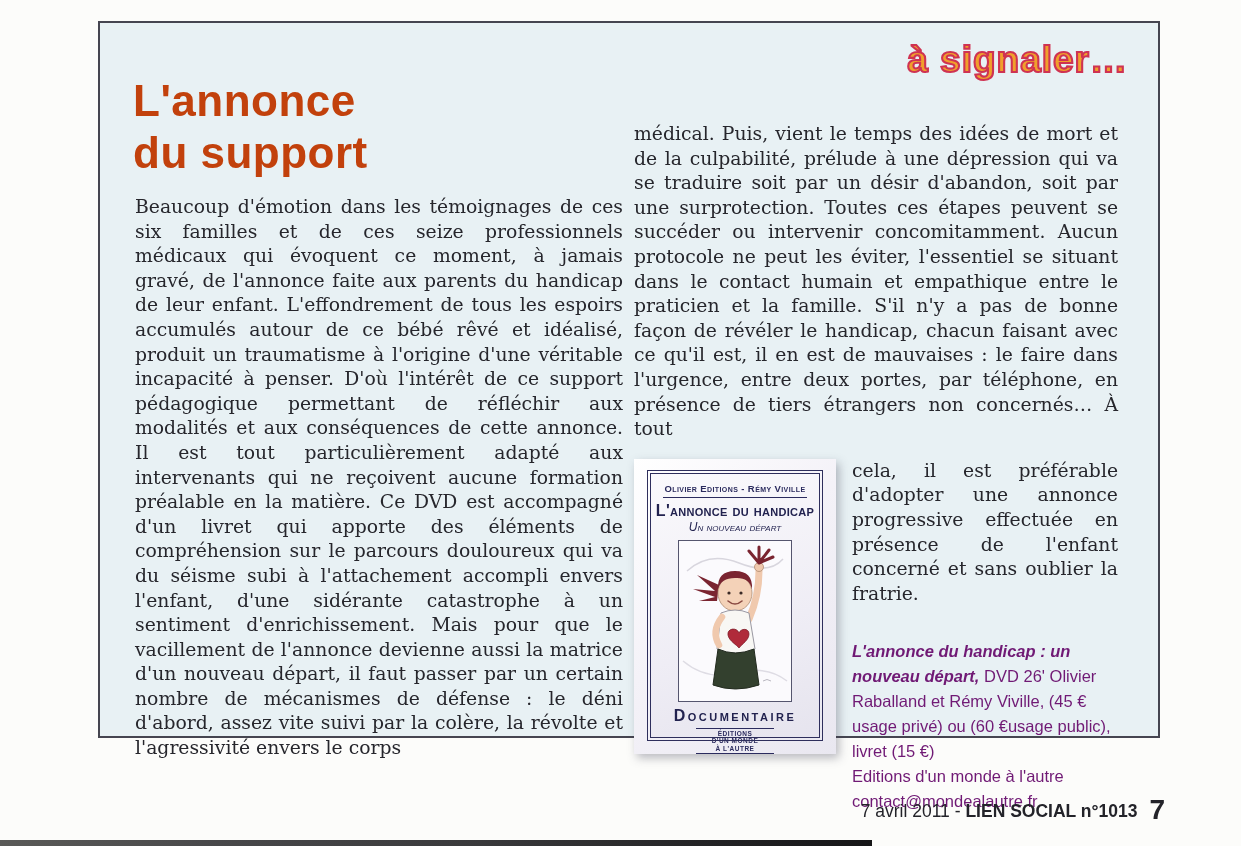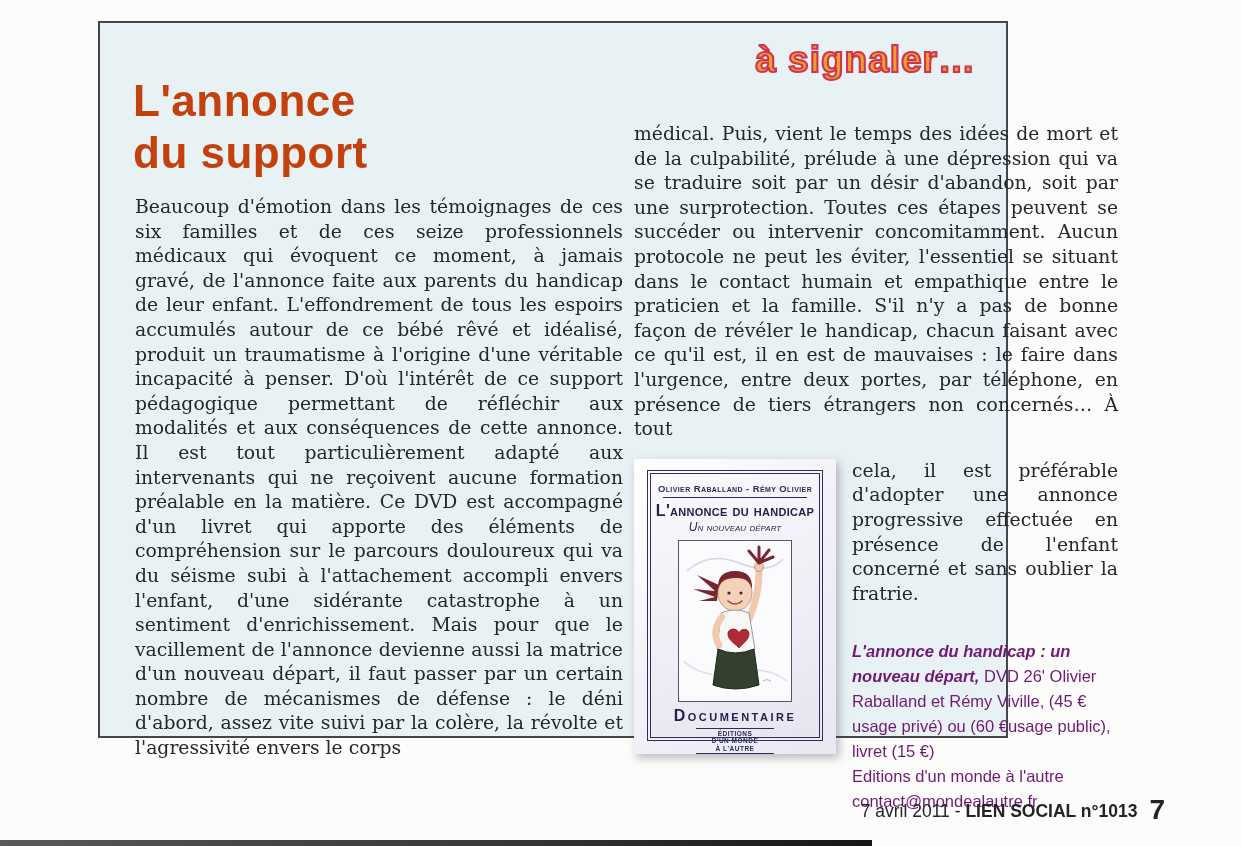--- a/index.html
+++ b/index.html
@@ -2,21 +2,21 @@
 <html lang="fr"><head>
 <meta charset="utf-8">
 <style>
   html,body { margin:0; padding:0; }
   body { background:#ffffff; font-family:"Liberation Sans", sans-serif; }
   .page {
     position:relative; width:1241px; height:846px;
     background:#fcfcfa; overflow:hidden;
   }
   .box {
-    position:absolute; left:98px; top:21px; width:910px; height:717px;
+    position:absolute; left:98px; top:21px; width:1062px; height:717px;
     background:#e8f1f4; border:2px solid #454550; box-sizing:border-box;
   }
   .signaler {
     position:absolute; top:16px; right:30px;
     font-size:37px; font-weight:bold; letter-spacing:1px;
     color:#cf3352;
     -webkit-text-fill-color:#f0a02c;
     -webkit-text-stroke:2.1px #cf3352;
   }
   .title {
@@ -110,21 +110,21 @@
       <p lang="fr">Beaucoup d'émotion dans les témoignages de ces six familles et de ces seize professionnels médicaux qui évoquent ce moment, à jamais gravé, de l'annonce faite aux parents du handicap de leur enfant. L'effondrement de tous les espoirs accumulés autour de ce bébé rêvé et idéalisé, produit un traumatisme à l'origine d'une véritable incapacité à penser. D'où l'intérêt de ce support pédagogique permettant de réfléchir aux modalités et aux conséquences de cette annonce. Il est tout particulièrement adapté aux intervenants qui ne reçoivent aucune formation préalable en la matière. Ce DVD est accompagné d'un livret qui apporte des éléments de compréhension sur le parcours douloureux qui va du séisme subi à l'attachement accompli envers l'enfant, d'une sidérante catastrophe à un sentiment d'enrichissement. Mais pour que le vacillement de l'annonce devienne aussi la matrice d'un nouveau départ, il faut passer par un certain nombre de mécanismes de défense : le déni d'abord, assez vite suivi par la colère, la révolte et l'agressivité envers le corps</p>
     </div>
 
     <div class="col-right">
       <p lang="fr" class="body-text">médical. Puis, vient le temps des idées de mort et de la culpabilité, prélude à une dépression qui va se traduire soit par un désir d'abandon, soit par une surprotection. Toutes ces étapes peuvent se succéder ou intervenir concomitamment. Aucun protocole ne peut les éviter, l'essentiel se situant dans le contact humain et empathique entre le praticien et la famille. S'il n'y a pas de bonne façon de révéler le handicap, chacun faisant avec ce qu'il est, il en est de mauvaises : le faire dans l'urgence, entre deux portes, par téléphone, en présence de tiers étrangers non concernés… À tout</p>
 
       <div class="media-row">
 
         <div class="dvd-photo">
           <div class="dvd-cover">
-            <div class="cover-authors">Olivier Raballand - Rémy Olivier</div>
+            <div class="cover-authors">Olivier Editions - Rémy Viville</div>
             <hr class="cover-rule">
             <div class="cover-title">L'annonce du handicap</div>
             <div class="cover-subtitle">Un nouveau départ</div>
             <div class="cover-art">
               <svg viewBox="0 0 112 160" width="112" height="160">
 
                 <path d="M8 30 Q30 10 60 22 T104 18" stroke="#d8d6de" stroke-width="1.5" fill="none"></path>
                 <path d="M4 120 Q28 140 58 132 T108 140" stroke="#dedce4" stroke-width="1.5" fill="none"></path>
 
                 <path d="M70 78 Q80 55 80 30" stroke="#f0c9ae" stroke-width="7" fill="none" stroke-linecap="round"></path>

